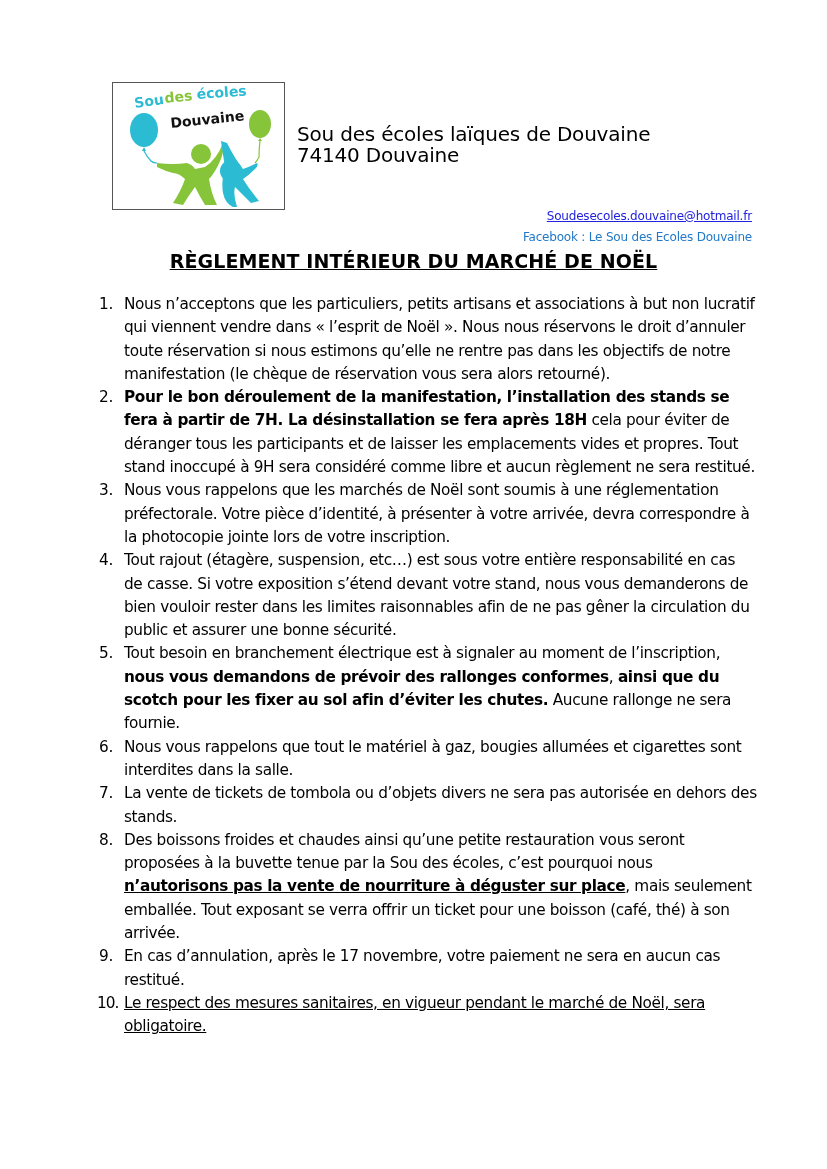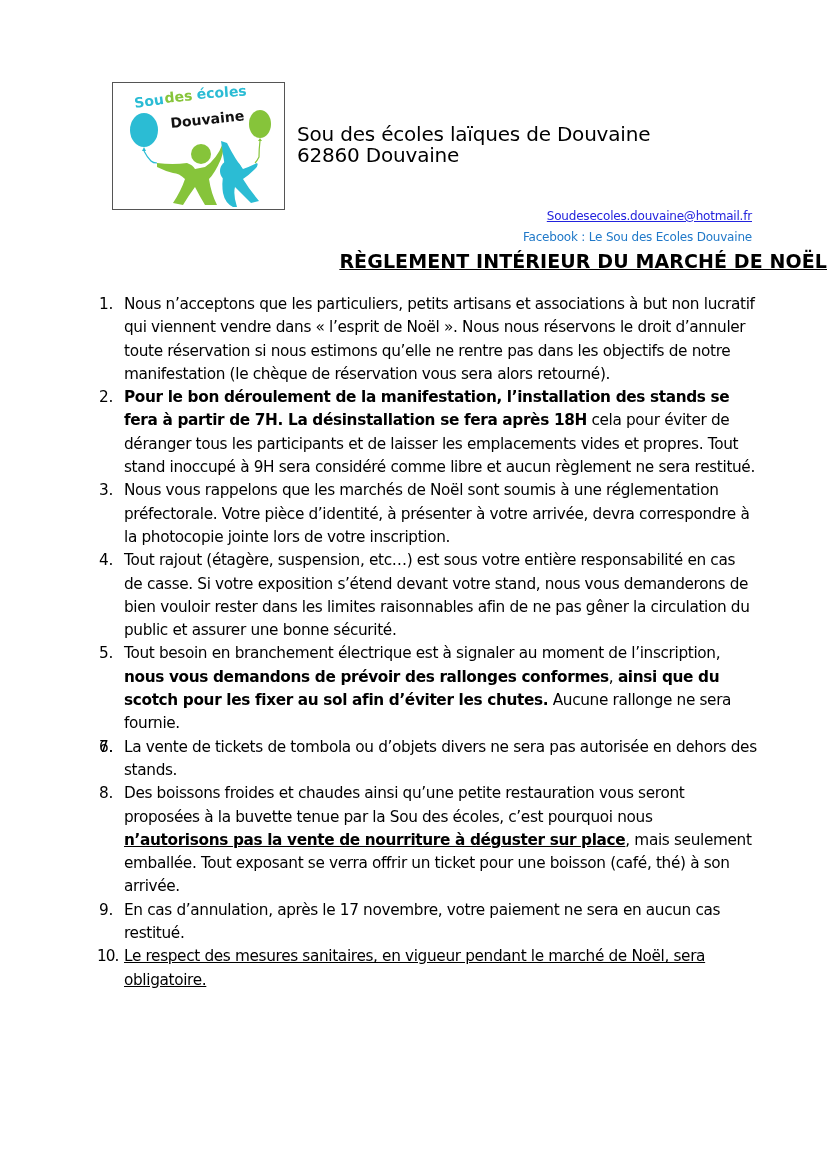--- a/index.html
+++ b/index.html
@@ -52,21 +52,21 @@
       text-decoration: underline;
       color: #2222dd;
     }
     .contact div { white-space: nowrap; }
 
     .title {
       position: absolute;
       left: 0;
       width: 827px;
       top: 250px;
-      text-align: right;
+      text-align: center;
       font-weight: bold;
       font-size: 19px;
       text-decoration: underline;
       letter-spacing: 0.1px;
       white-space: nowrap;
     }
 
     ol.rules {
       position: absolute;
       left: 97px;
@@ -122,34 +122,34 @@
     </g>
     <text x="22" y="25" font-family="DejaVu Sans, sans-serif" font-weight="bold" font-size="14" fill="#2bbcd4" transform="rotate(-8 22 25)">Sou</text>
     <text x="52" y="20" font-family="DejaVu Sans, sans-serif" font-weight="bold" font-size="14" fill="#86c43a" transform="rotate(-6 52 20)">des</text>
     <text x="84" y="16" font-family="DejaVu Sans, sans-serif" font-weight="bold" font-size="14" fill="#2bbcd4" transform="rotate(-4 84 16)">écoles</text>
     <text x="58" y="45" font-family="DejaVu Sans, sans-serif" font-weight="bold" font-size="14" fill="#111" transform="rotate(-6 58 45)">Douvaine</text>
   </svg>
 </div>
 
 <div class="address">
   <div>Sou des écoles laïques de Douvaine</div>
-  <div>62860 Douvaine</div>
+  <div>74140 Douvaine</div>
 </div>
 
 <div class="contact">
   <div><a href="#">Soudesecoles.douvaine@hotmail.fr</a></div>
   <div>Facebook : Le Sou des Ecoles Douvaine</div>
 </div>
 
 <div class="title">RÈGLEMENT INTÉRIEUR DU MARCHÉ DE NOËL</div>
 
 <ol class="rules" id="rules">
     <li><span class="num">1.</span><span>Nous n’acceptons que les particuliers, petits artisans et associations à but non lucratif qui viennent vendre dans « l’esprit de Noël ». Nous nous réservons le droit d’annuler toute réservation si nous estimons qu’elle ne rentre pas dans les objectifs de notre manifestation (le chèque de réservation vous sera alors retourné).</span></li>
     <li><span class="num">2.</span><span class="b">Pour le bon déroulement de la manifestation, l’installation des stands se fera à partir de 7H. La désinstallation se fera après 18H</span><span> cela pour éviter de déranger tous les participants et de laisser les emplacements vides et propres. Tout stand inoccupé à 9H sera considéré comme libre et aucun règlement ne sera restitué.</span></li>
     <li><span class="num">3.</span><span>Nous vous rappelons que les marchés de Noël sont soumis à une réglementation préfectorale. Votre pièce d’identité, à présenter à votre arrivée, devra correspondre à la photocopie jointe lors de votre inscription.</span></li>
     <li><span class="num">4.</span><span>Tout rajout (étagère, suspension, etc…) est sous votre entière responsabilité en cas de casse. Si votre exposition s’étend devant votre stand, nous vous demanderons de bien vouloir rester dans les limites raisonnables afin de ne pas gêner la circulation du public et assurer une bonne sécurité.</span></li>
     <li><span class="num">5.</span><span>Tout besoin en branchement électrique est à signaler au moment de l’inscription, </span><span class="b">nous vous demandons de prévoir des rallonges conformes</span><span>, </span><span class="b">ainsi que du scotch pour les fixer au sol afin d’éviter les chutes.</span><span> Aucune rallonge ne sera fournie.</span></li>
-    <li><span class="num">6.</span></li>
+    <li><span class="num">6.</span><span>Nous vous rappelons que tout le matériel à gaz, bougies allumées et cigarettes sont interdites dans la salle.</span></li>
     <li><span class="num">7.</span><span>La vente de tickets de tombola ou d’objets divers ne sera pas autorisée en dehors des stands.</span></li>
     <li><span class="num">8.</span><span>Des boissons froides et chaudes ainsi qu’une petite restauration vous seront proposées à la buvette tenue par la Sou des écoles, c’est pourquoi nous </span><span class="b u">n’autorisons pas la vente de nourriture à déguster sur place</span><span>, mais seulement emballée. Tout exposant se verra offrir un ticket pour une boisson (café, thé) à son arrivée.</span></li>
     <li><span class="num">9.</span><span>En cas d’annulation, après le 17 novembre, votre paiement ne sera en aucun cas restitué.</span></li>
     <li class="ten"><span class="num">10.</span><span class="u">Le respect des mesures sanitaires, en vigueur pendant le marché de Noël, sera obligatoire.</span></li>
   </ol>
 
 </body></html>

